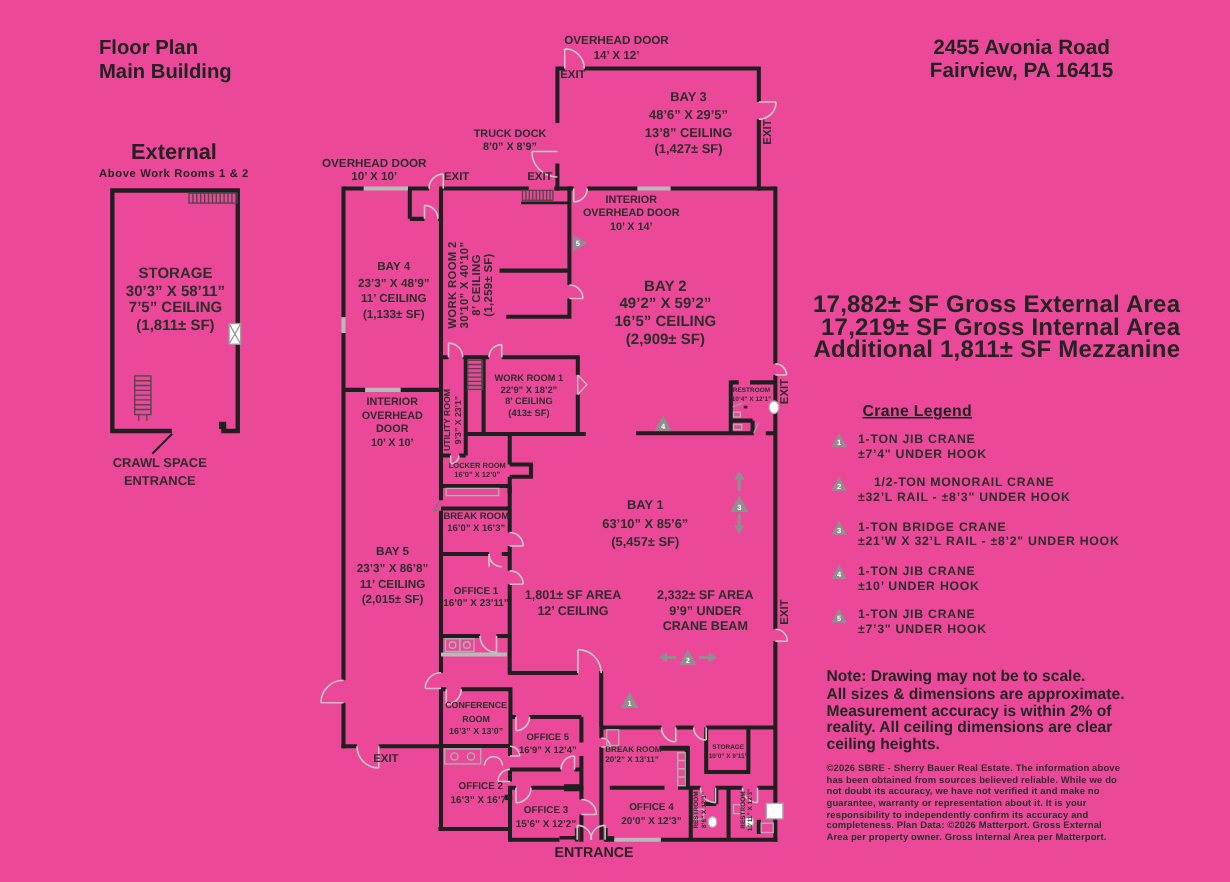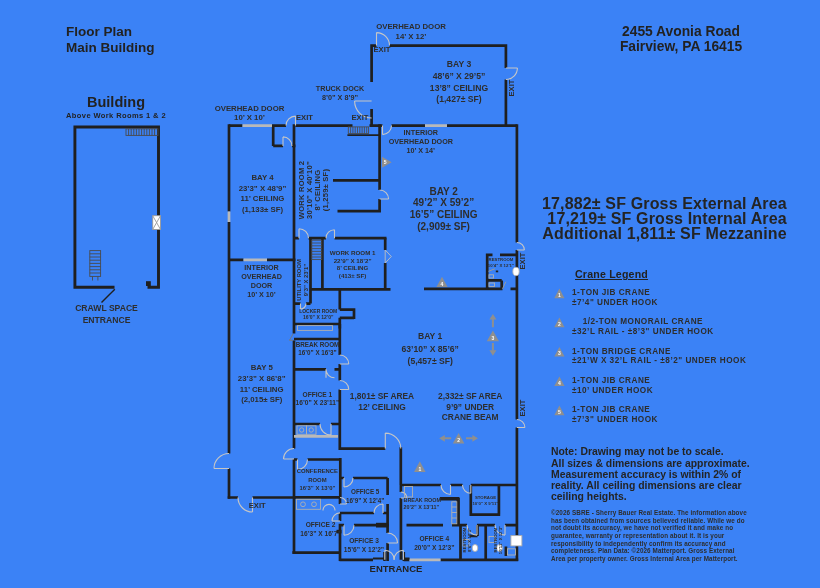--- a/index.html
+++ b/index.html
@@ -1,16 +1,16 @@
 <!DOCTYPE html>
 <html><head>
 <meta charset="utf-8">
 <style>
 html,body{margin:0;padding:0;background:#fff;}
-#page{position:relative;-webkit-font-smoothing:antialiased;width:820px;height:588px;background:#3b82f6;overflow:hidden;
+#page{position:relative;-webkit-font-smoothing:antialiased;width:820px;height:588px;background:#ec4899;overflow:hidden;
   font-family:"Liberation Sans",sans-serif;}
 .t{position:absolute;color:#2d2d2d;font-weight:bold;text-align:center;white-space:pre;line-height:1;}
 .c{transform:translateX(-50%);}
 .r{transform:translate(-50%,-50%) rotate(-90deg);transform-origin:center;}
 svg{position:absolute;left:0;top:0;}
 </style>
 </head>
 <body>
 <div id="page">
 <svg id="plan" width="820" height="588" viewBox="0 0 820 588" fill="none">
@@ -199,22 +199,26 @@
 <text x="559.4" y="384.7">4</text>
 <text x="559.4" y="413.9">5</text>
 </g>
 </svg>
 
 <div class="t" style="left:66px;top:24.2px;font-size:13.5px;line-height:15.4px;text-align:left;color:#222;">Floor Plan
 Main Building</div>
 <div class="t c" style="left:681px;top:23.8px;font-size:13.8px;line-height:15.3px;color:#222;">2455 Avonia Road
 Fairview, PA 16415</div>
 
-<div class="t c" style="left:116px;top:95.4px;font-size:14.5px;color:#222;">Building</div>
+<div class="t c" style="left:116px;top:95.4px;font-size:14.5px;color:#222;">External</div>
 <div class="t c" style="left:116px;top:111.5px;font-size:7.5px;letter-spacing:.4px;color:#222;">Above Work Rooms 1 &amp; 2</div>
+<div class="t c" style="left:117px;top:177px;font-size:10px;line-height:11.5px;">STORAGE
+30’3” X 58’11”
+7’5” CEILING
+(1,811± SF)</div>
 <div class="t c" style="left:106.5px;top:303.2px;font-size:8.6px;line-height:11.5px;">CRAWL SPACE
 ENTRANCE</div>
 
 <div class="t c" style="left:411px;top:22.3px;font-size:7.8px;line-height:9.2px;">OVERHEAD DOOR
 14’ X 12’</div>
 <div class="t c" style="left:249.5px;top:103.5px;font-size:7.8px;line-height:9.4px;">OVERHEAD DOOR
 10’ X 10’</div>
 <div class="t c" style="left:340px;top:85.2px;font-size:7.2px;line-height:8.7px;">TRUCK DOCK
 8’0” X 8’9”</div>
 

